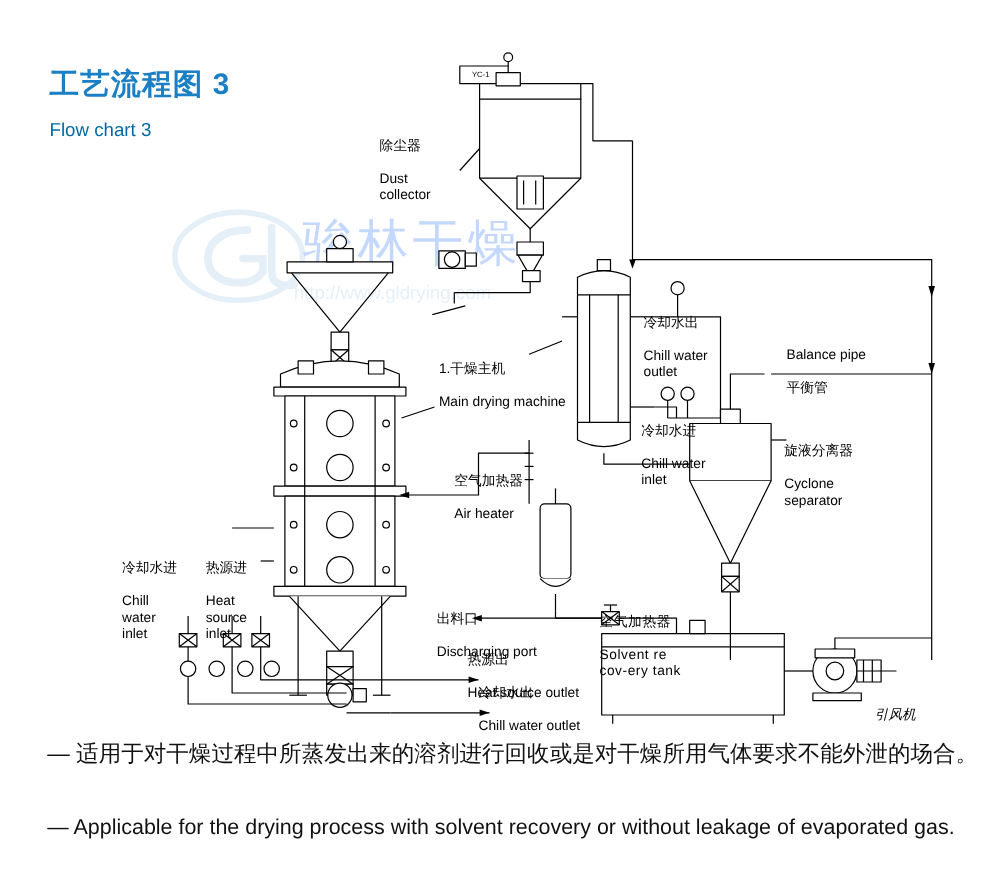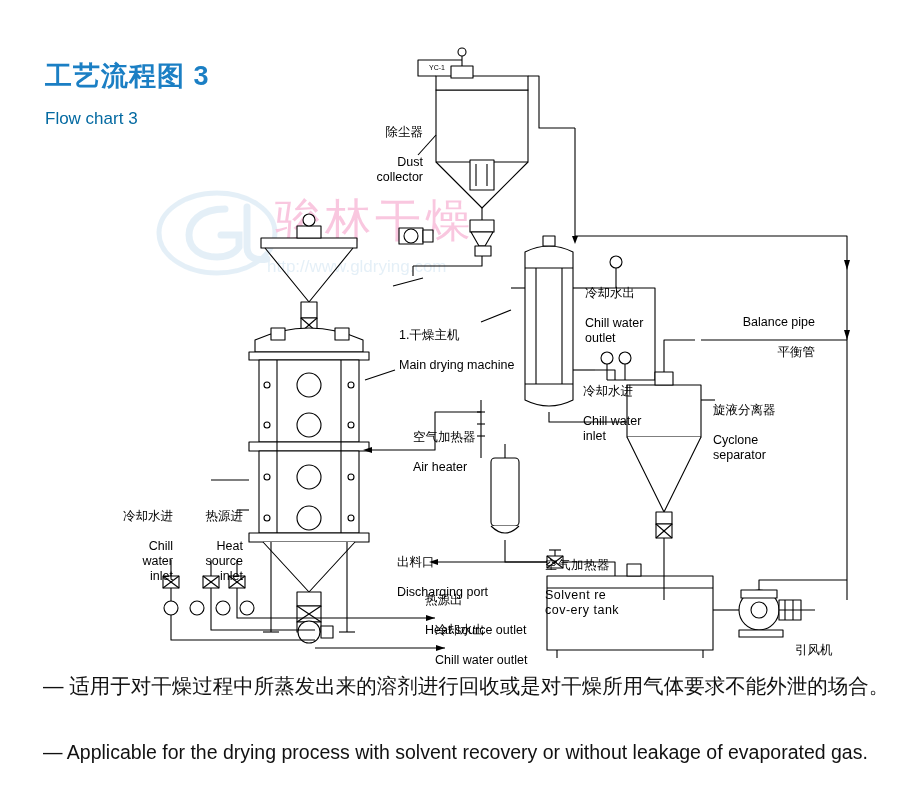--- a/index.html
+++ b/index.html
@@ -51,21 +51,21 @@
     width: 430px;
     height: 110px;
     opacity: 0.30;
     pointer-events: none;
   }
   .wm-text {
     position: absolute;
     left: 120px;
     top: 5px;
     font-size: 46px;
-    color: #ec4899;
+    color: #3b82f6;
     font-family: "DejaVu Sans", sans-serif;
     white-space: nowrap;
     letter-spacing: 4px;
   }
   .wm-url {
     position: absolute;
     left: 112px;
     top: 72px;
     font-size: 17px;
     color: #a9cde6;
@@ -79,21 +79,21 @@
     width: 909px;
     height: 620px;
   }
   
   .lbl {
     position: absolute;
     font-size: 12.5px;
     color: #000;
     line-height: 15px;
     white-space: pre-line;
-    text-align: right;
+    text-align: left;
   }
   .lbl.lt    { text-align: left; }
   
   .caption {
     position: absolute;
     left: 28px;
     width: 860px;
     font-size: 20px;
     color: #111;
     line-height: 28px;
@@ -411,20 +411,20 @@
     <div>冷却水出</div>
     <div>Chill water outlet</div>
   </div>
 
   <div class="lbl lt" style="left:530px; top:543px; width:104px; letter-spacing:0.5px;">
     <div>空气加热器</div>
     <div>Solvent re
 cov-ery tank</div>
   </div>
 
-  <div class="lbl lt" style="left:780px; top:628px; width:62px;">
+  <div class="lbl lt" style="left:780px; top:628px; width:62px;font-style:italic;">
     <div>引风机</div>
   </div>
 
   <div class="caption cn">—  适用于对干燥过程中所蒸发出来的溶剂进行回收或是对干燥所用气体要求不能外泄的场合。</div>
   <div class="caption en">— Applicable for the drying process with solvent recovery or without leakage of evaporated gas.</div>
 
 </div>
 
 </body></html>

